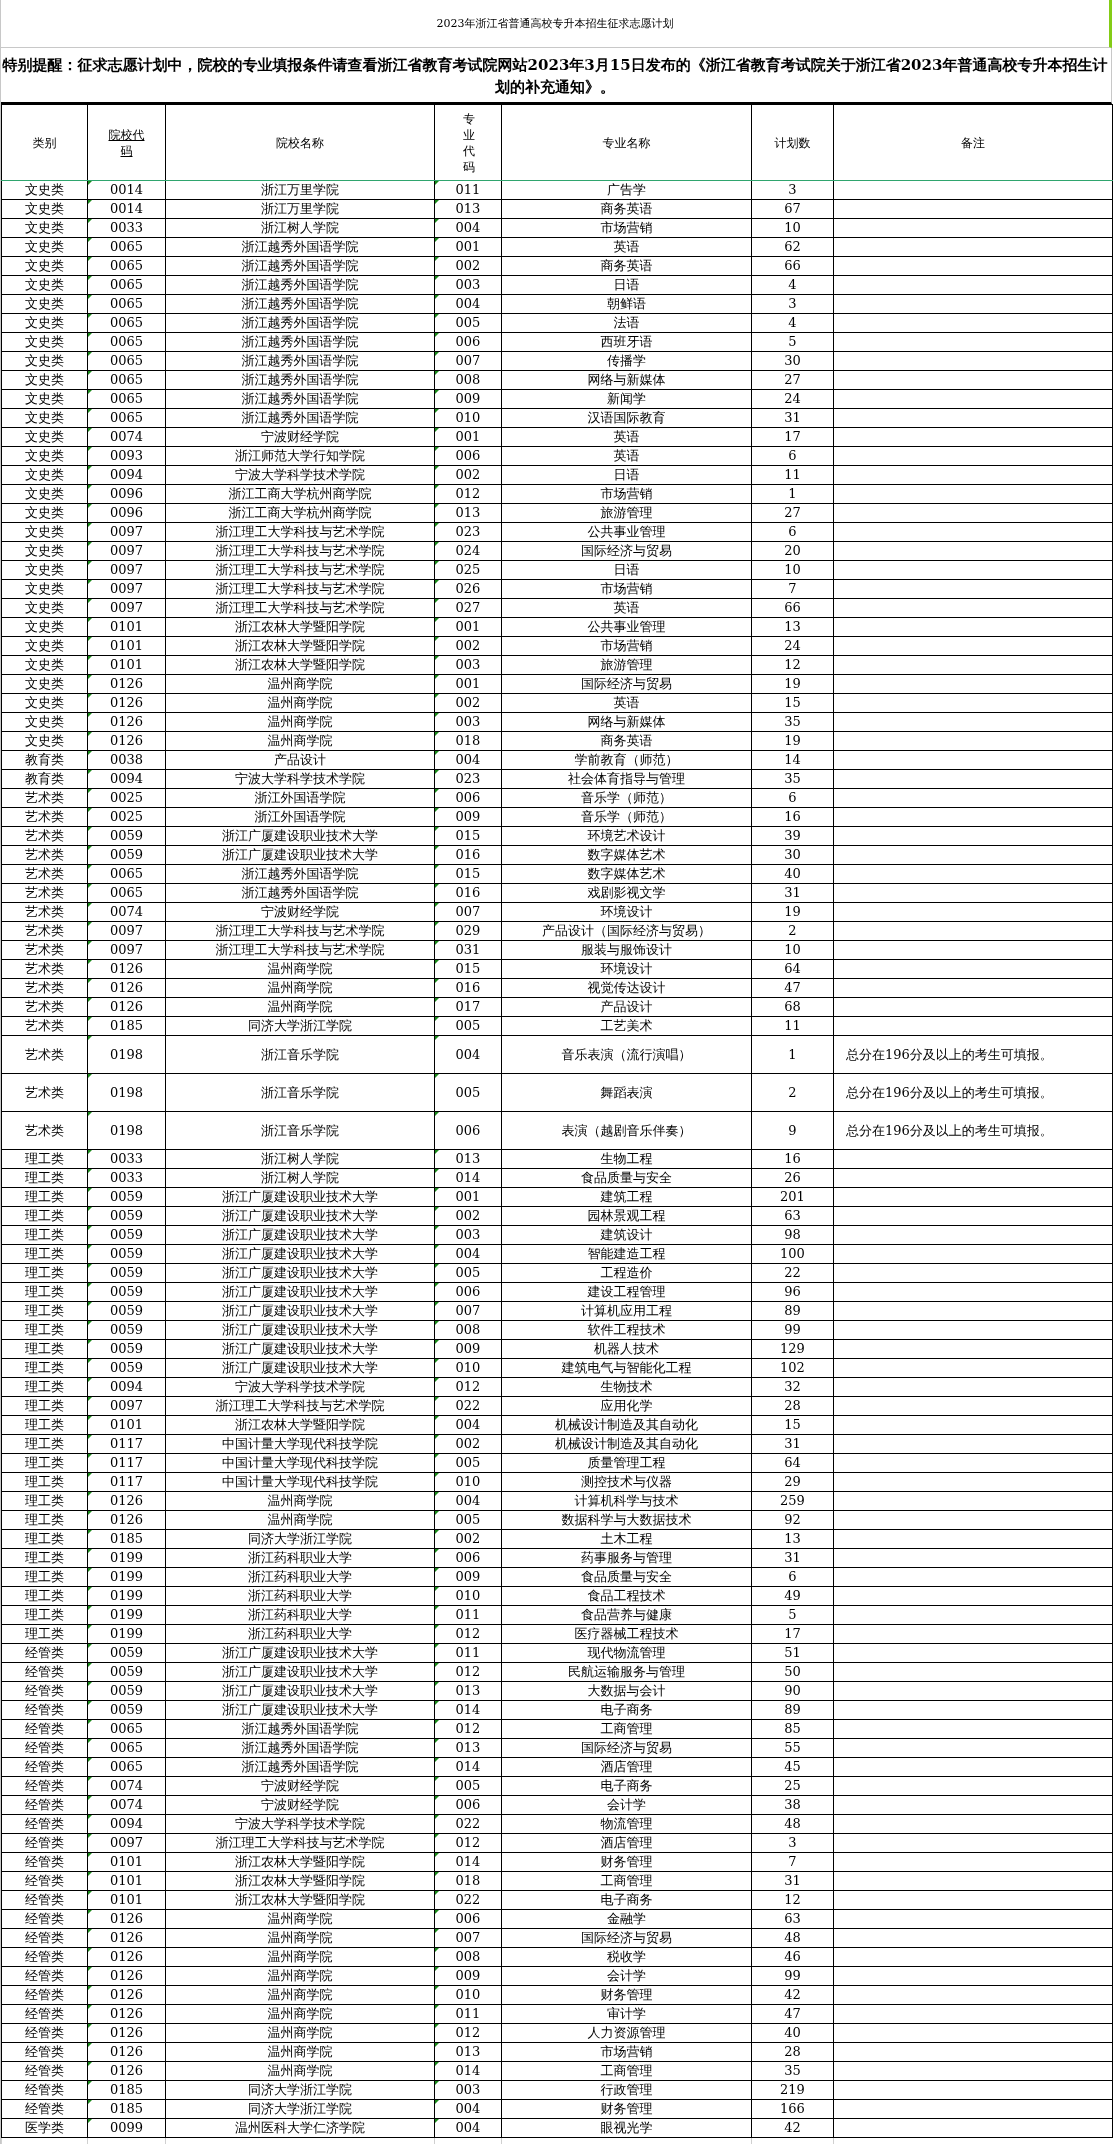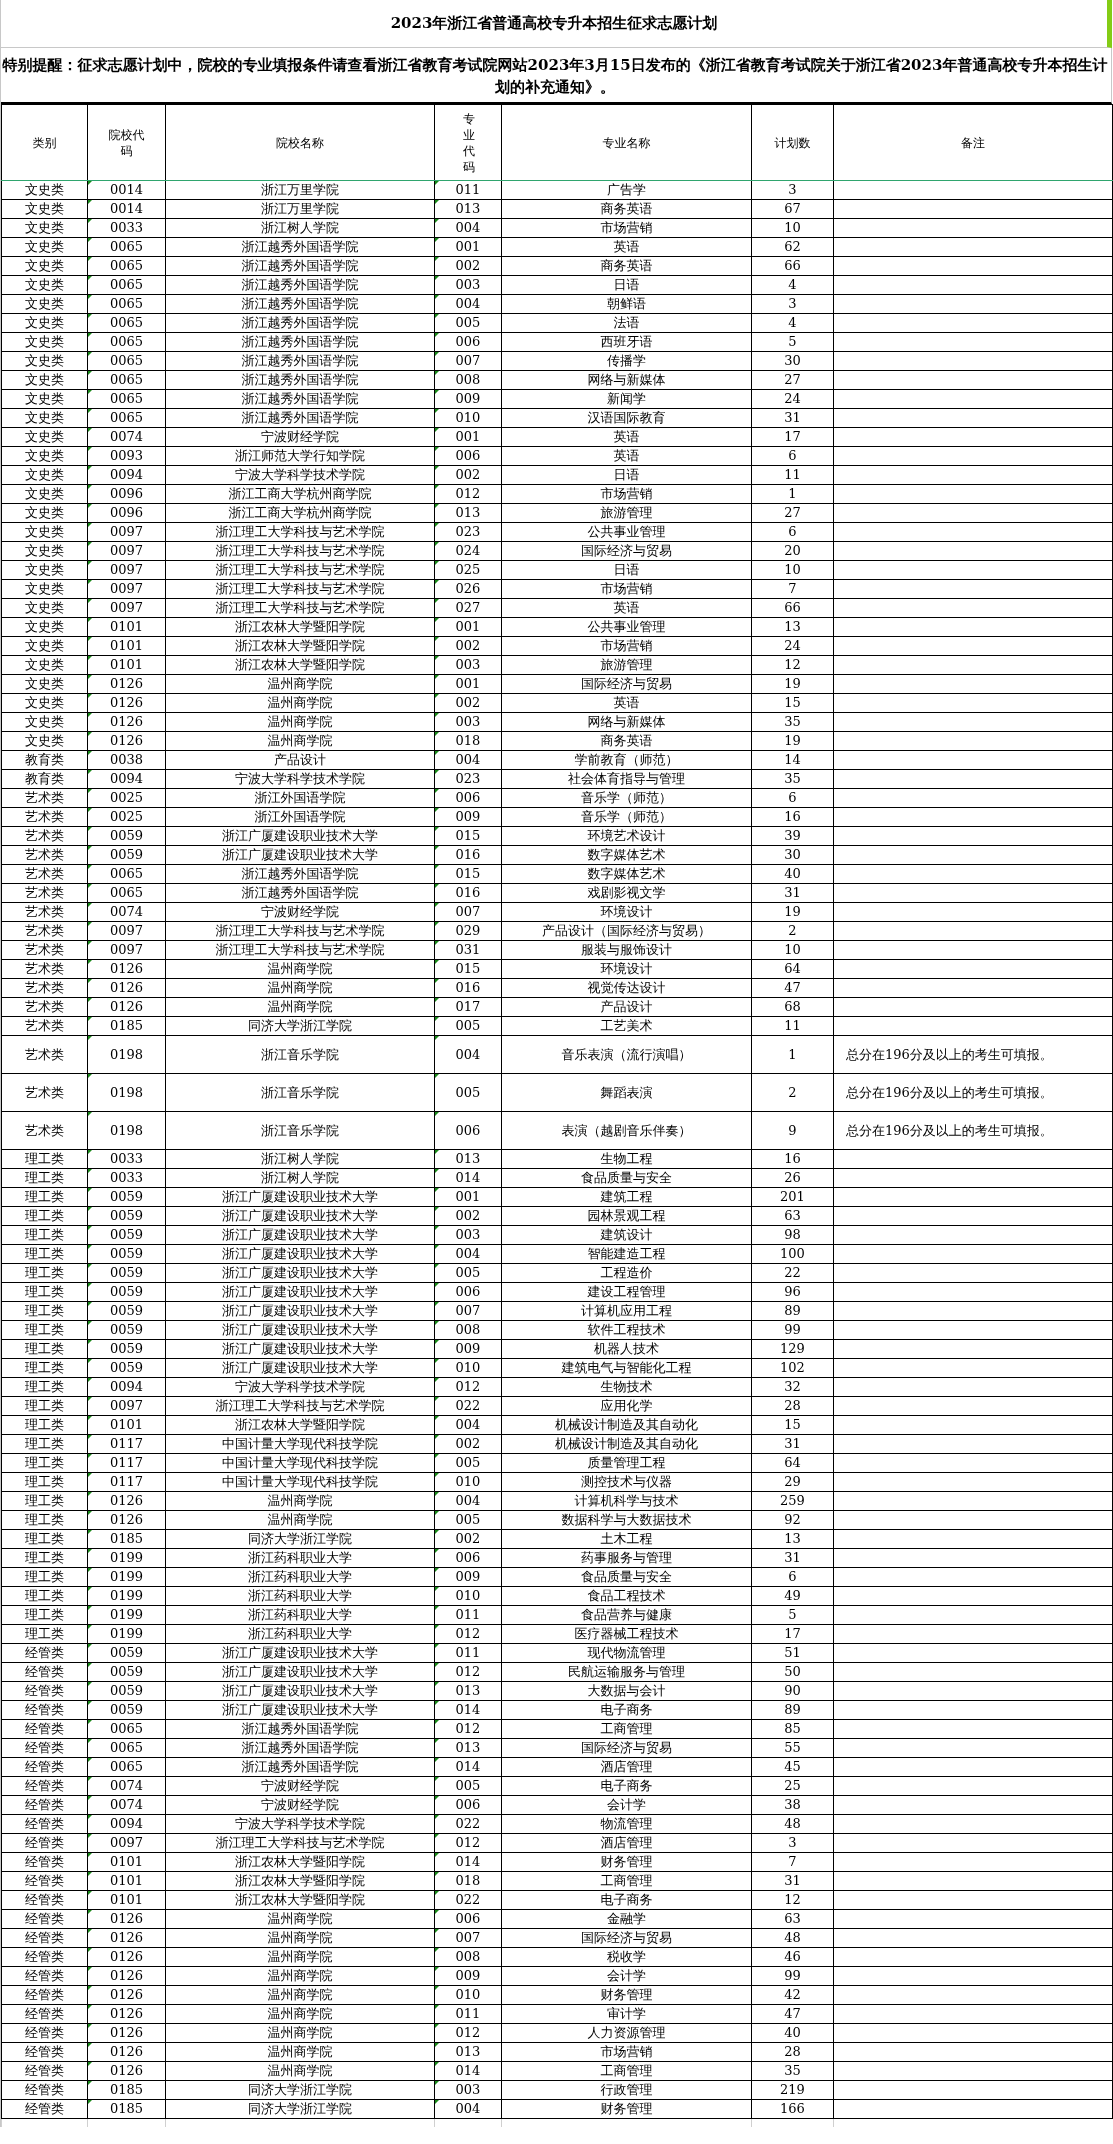--- a/index.html
+++ b/index.html
@@ -1,22 +1,21 @@
 <!DOCTYPE html>
 <html><head>
 <meta charset="utf-8">
 <style>
   html, body { margin: 0; padding: 0; background: #ffffff; }
   body { width: 1113px; font-family: "DejaVu Sans", sans-serif; color: #000; }
   .sheet { width: 1111px; border-left: 1px solid #c8c8c8; }
   .title-row {
     height: 47px; line-height: 47px; text-align: center;
-    font-size: 15px; border-bottom: 1px solid #c8c8c8; border-right: 5px solid #84cc16;
+    font-size: 11px; border-bottom: 1px solid #c8c8c8; border-right: 3px solid #84cc16;
     font-family: "DejaVu Serif", serif;
-    font-weight: bold;
   }
   .notice-row {
     height: 56px; padding: 6px 2px 0 0; box-sizing: border-box;
     font-size: 15px; font-weight: bold; line-height: 22px; text-align: center;
     border-bottom: 2px solid #000; border-right: 1px solid #c8c8c8;
     font-family: "DejaVu Serif", serif;
   }
   table { border-collapse: collapse; table-layout: fixed; width: 1111px; }
   th, td {
     border: 1px solid #000; text-align: center; padding: 0;
@@ -46,21 +45,21 @@
       <col style="width:78px">
       <col style="width:269px">
       <col style="width:67px">
       <col style="width:250px">
       <col style="width:82px">
       <col style="width:279px">
     </colgroup>
     <thead>
       <tr>
         <th>类别</th>
-        <th style="white-space:normal;padding:0 18px;"><span>院校代码</span></th>
+        <th style="white-space:normal;padding:0 18px;text-decoration:underline;"><span>院校代码</span></th>
         <th>院校名称</th>
         <th style="white-space:normal;padding:0 28px;"><span>专业代码</span></th>
         <th>专业名称</th>
         <th>计划数</th>
         <th>备注</th>
       </tr>
     </thead>
     <tbody id="rows">
         <tr>
     <td>文史类</td>
@@ -944,20 +943,29 @@
     <td>219</td>
     <td class="remark"></td>
   </tr>
         <tr>
     <td>经管类</td>
     <td class="code">0185</td>
     <td>同济大学浙江学院</td>
     <td class="code">004</td>
     <td>财务管理</td>
     <td>166</td>
+    <td class="remark"></td>
+  </tr>
+        <tr>
+    <td>医学类</td>
+    <td class="code">0099</td>
+    <td>温州医科大学仁济学院</td>
+    <td class="code">004</td>
+    <td>眼视光学</td>
+    <td>42</td>
     <td class="remark"></td>
   </tr>
       </tbody>
     <tbody>
       <tr class="footer-row">
         <td></td>
           <td></td>
           <td></td>
           <td></td>
           <td></td>

